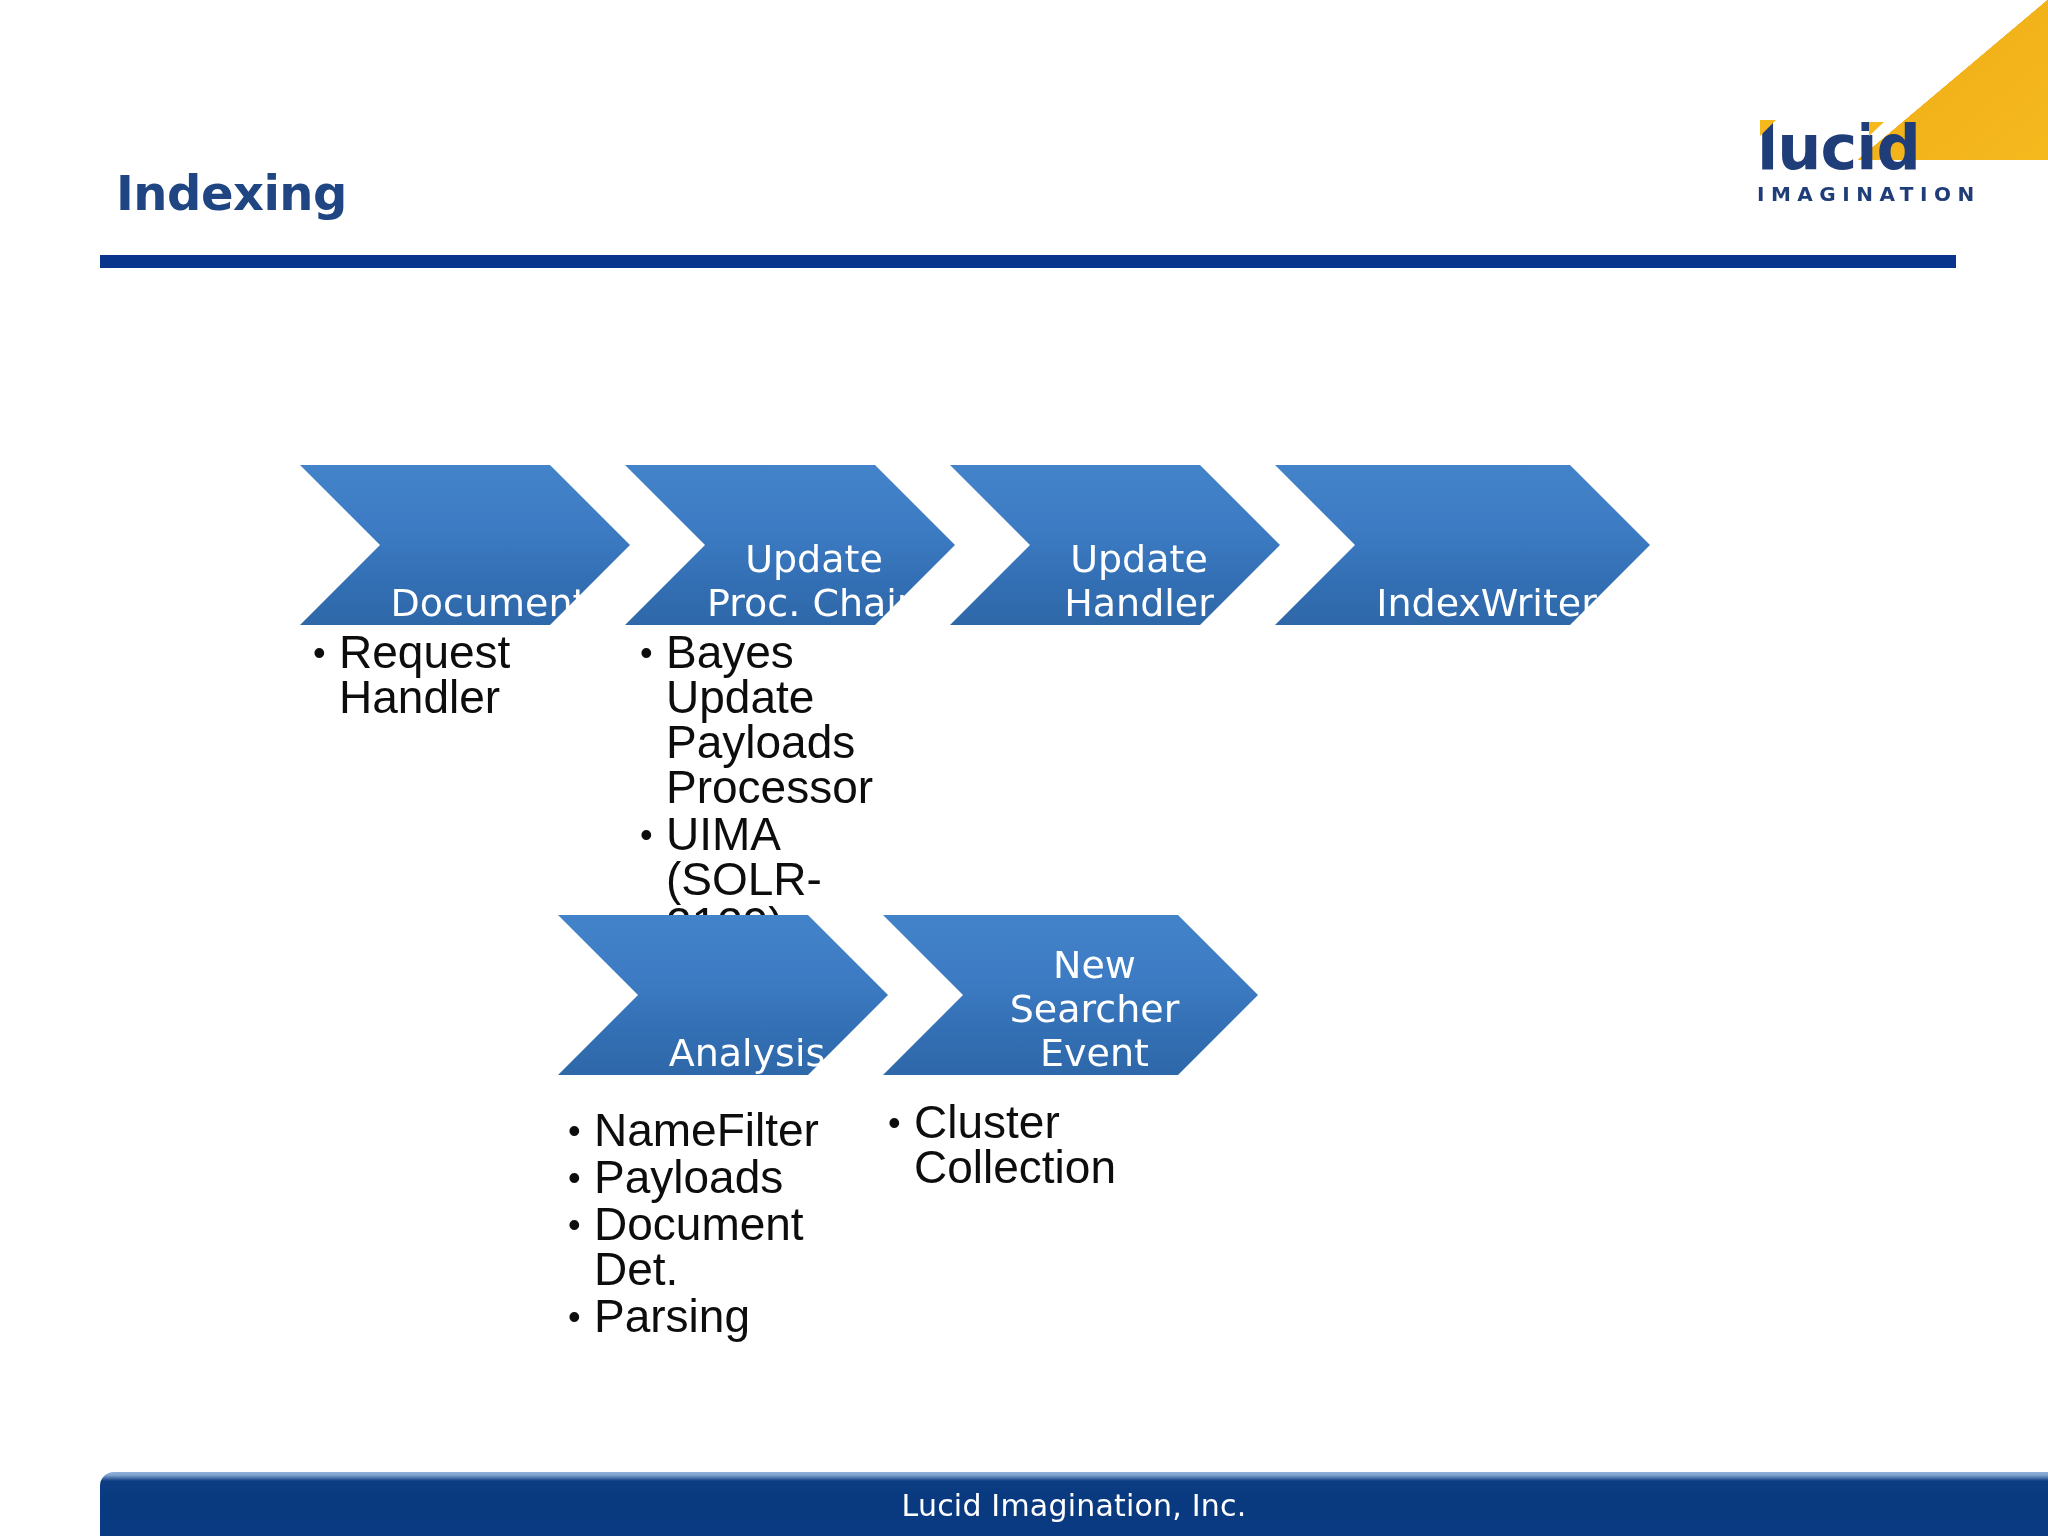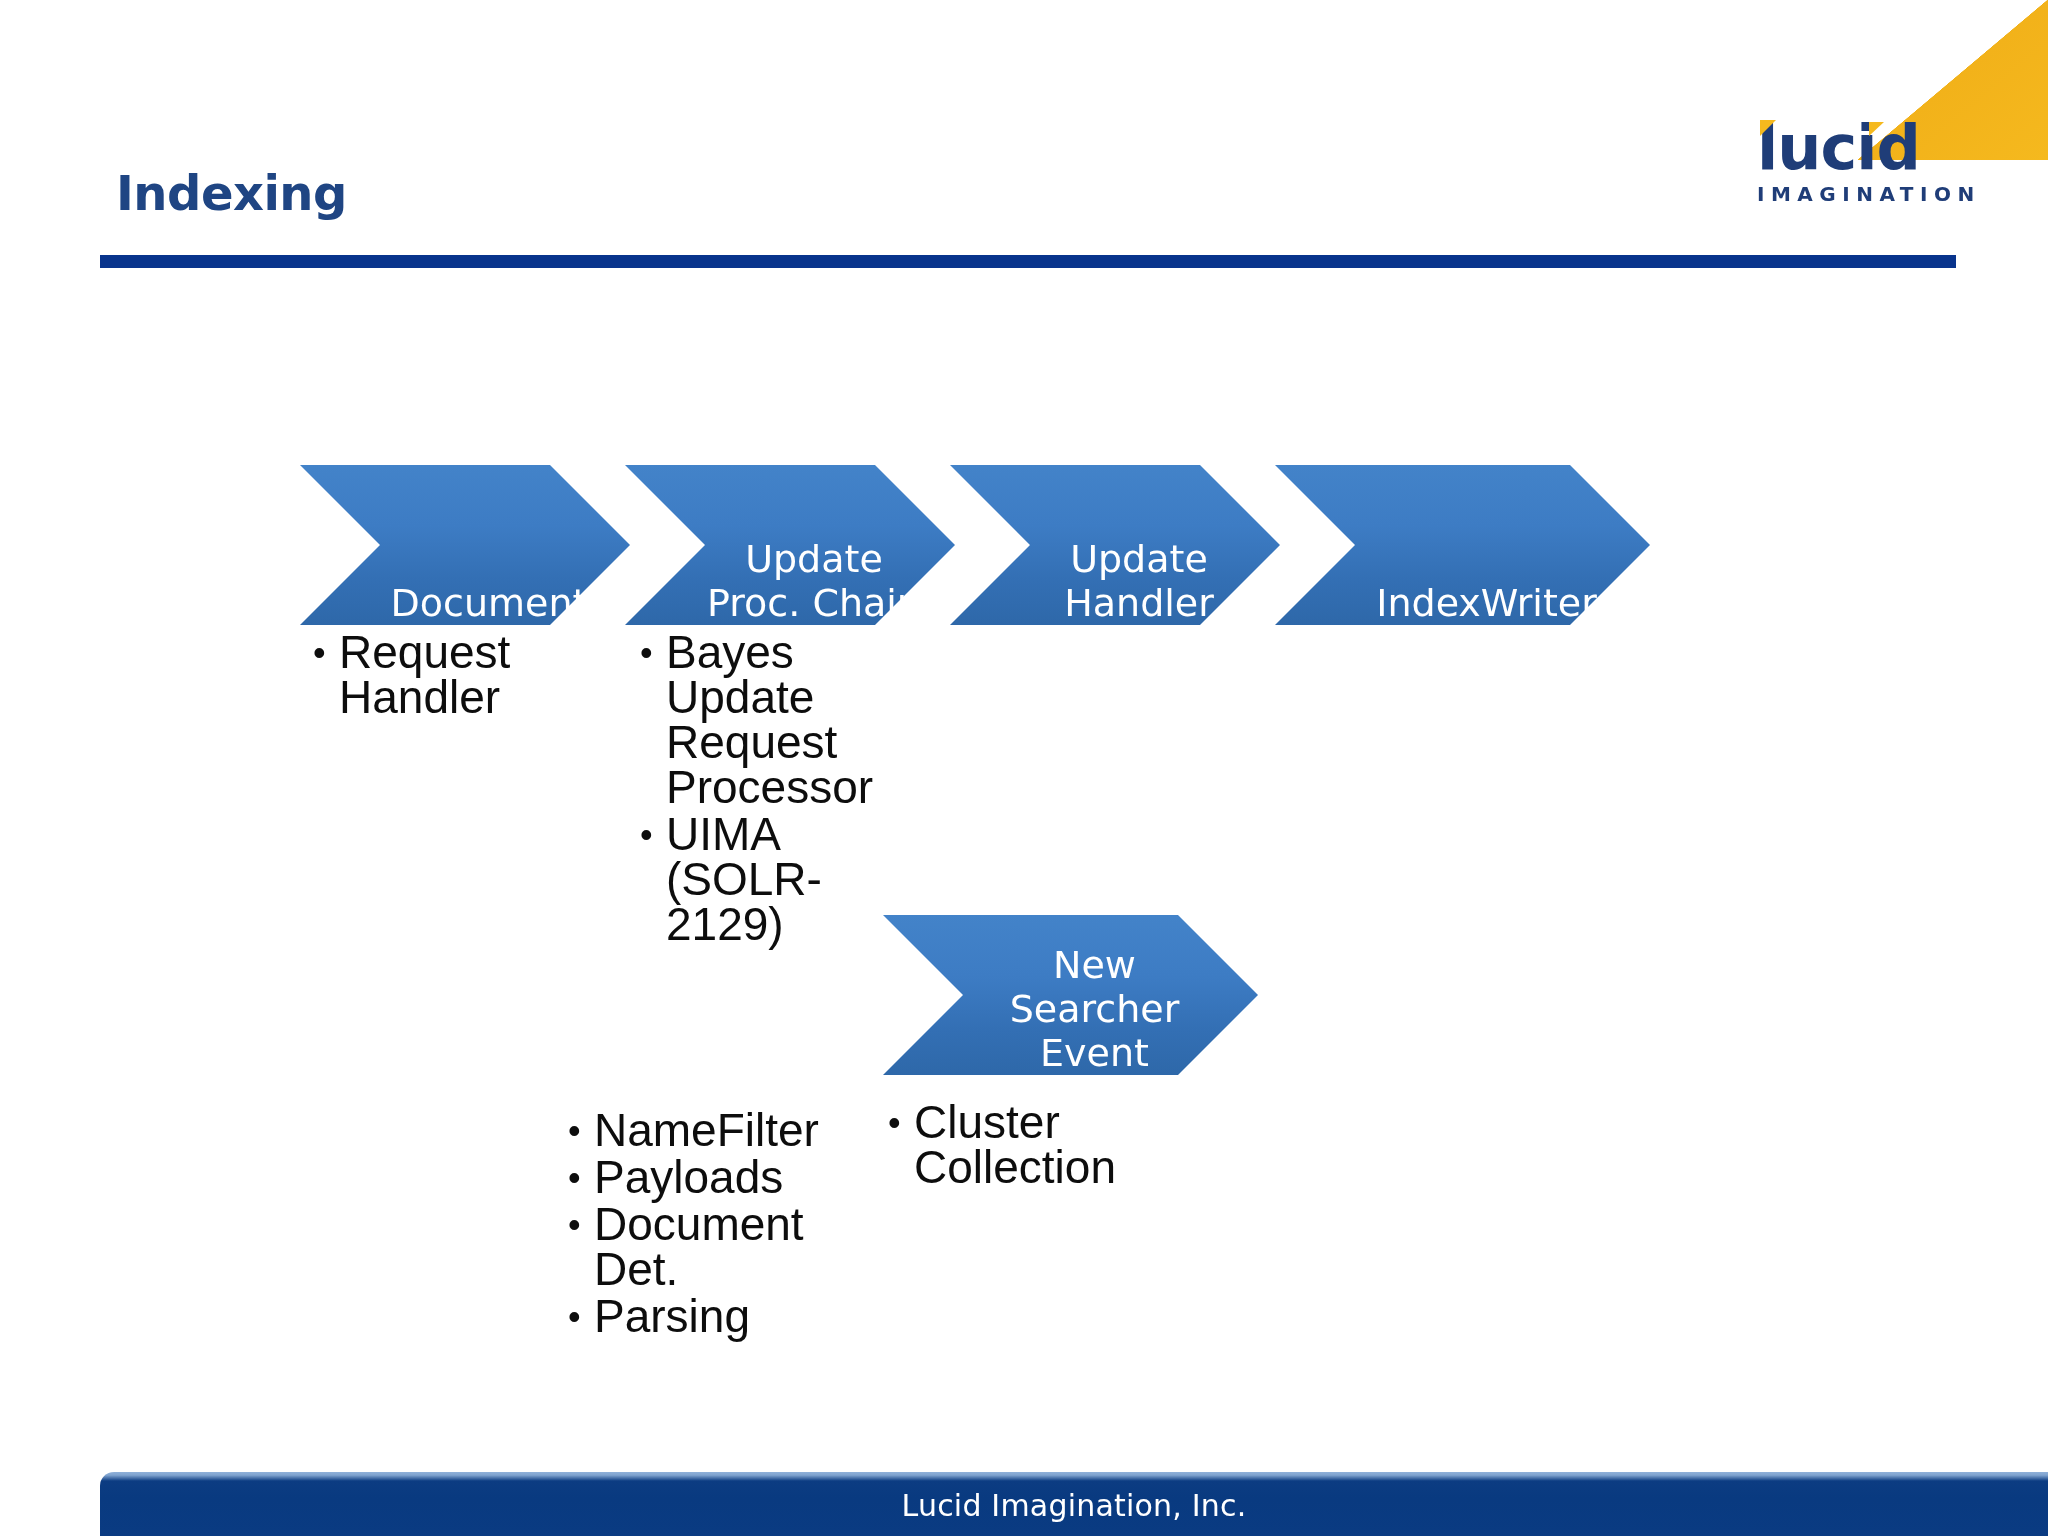--- a/index.html
+++ b/index.html
@@ -206,26 +206,29 @@
   </div>
 
   <div class="bullets" style="left:313px; top:630px; width:310px;">
     <ul>
       <li>Request Handler</li>
     </ul>
   </div>
 
   <div class="bullets" style="left:640px; top:630px; width:250px;">
     <ul>
-      <li>Bayes Update Request Processor</li>
+      <li>Bayes Update Payloads Processor</li>
       <li>UIMA (SOLR-2129)</li>
     </ul>
   </div>
 
   <div class="chevron-row" style="left:558px; top:915px; width:700px; height:160px;">
+    <div class="chevron" style="left:0px; width:330px;">
+      <span class="chevron-label">Analysis</span>
+    </div>
     <div class="chevron" style="left:325px; width:375px;">
       <span class="chevron-label">New
 Searcher
 Event</span>
     </div>
   </div>
 
   <div class="bullets" style="left:568px; top:1108px; width:300px;">
     <ul>
       <li>NameFilter</li>

